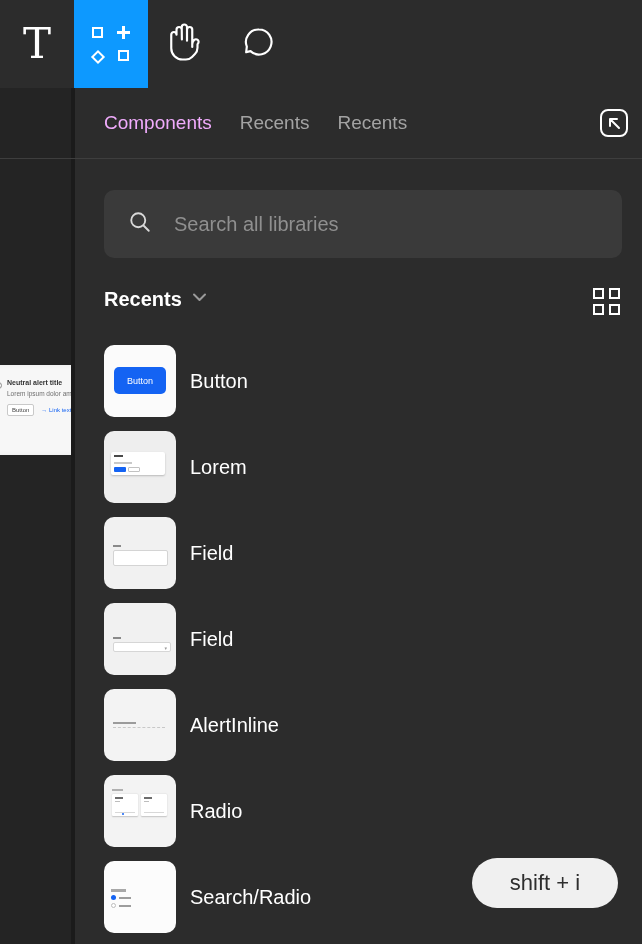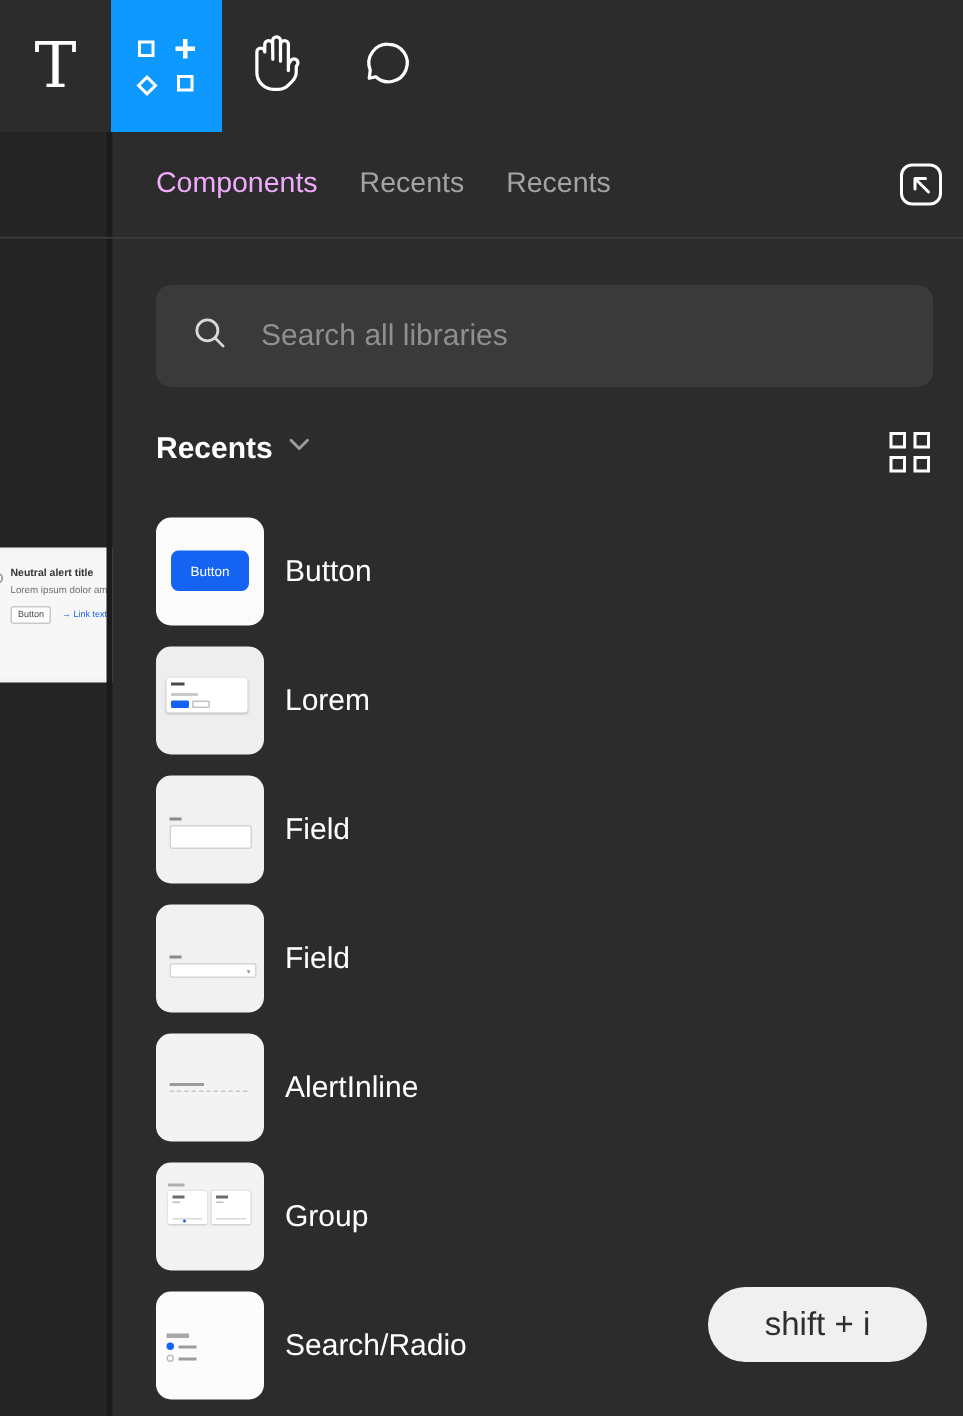--- a/index.html
+++ b/index.html
@@ -286,21 +286,21 @@
             <span class="g-s"></span>
             <span class="g-b"></span>
             <span class="g-dot"></span>
           </span>
         <span class="g-card c2">
             <span class="g-t"></span>
             <span class="g-s"></span>
             <span class="g-b"></span>
           </span>
       </div>
-      <span class="row-label">Group</span>
+      <span class="row-label">Radio</span>
     </div>
 
     <div class="row">
       <div class="thumb t-radio">
         <span class="r-label"></span>
         <span class="r1-dot"></span>
           <span class="r1-line"></span>
         <span class="r2-dot"></span>
           <span class="r2-line"></span>
       </div>

